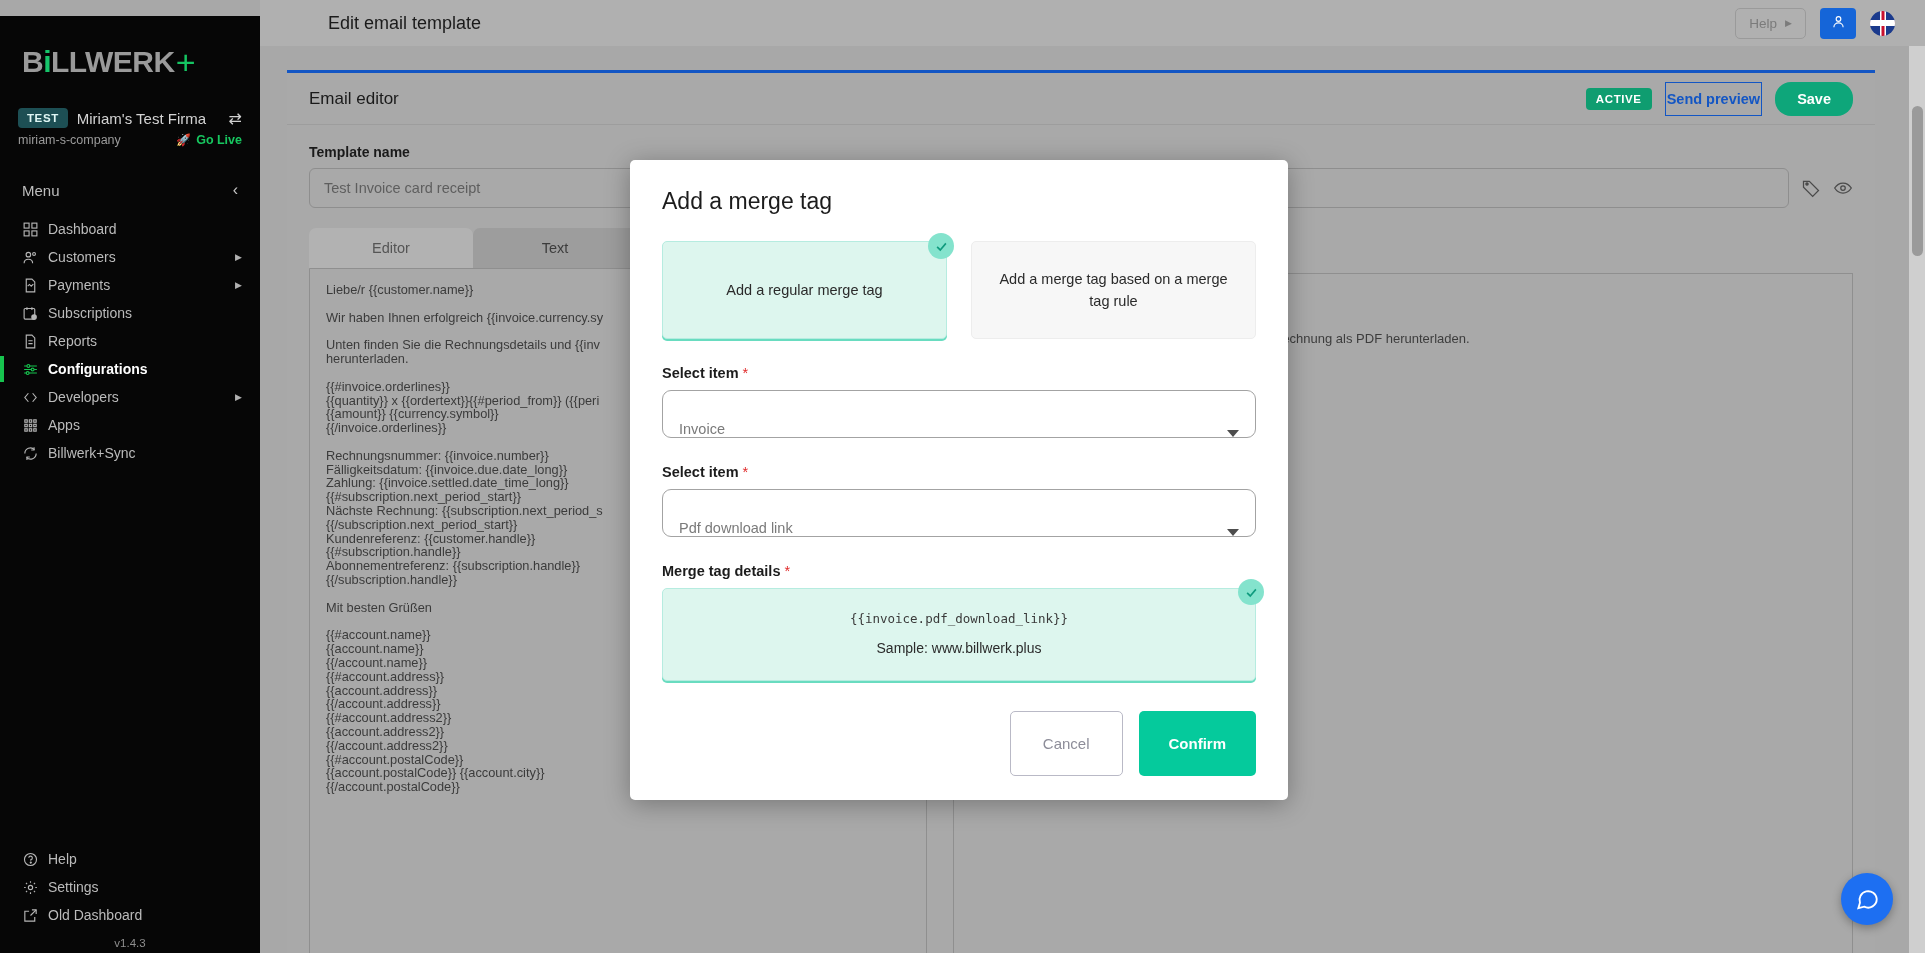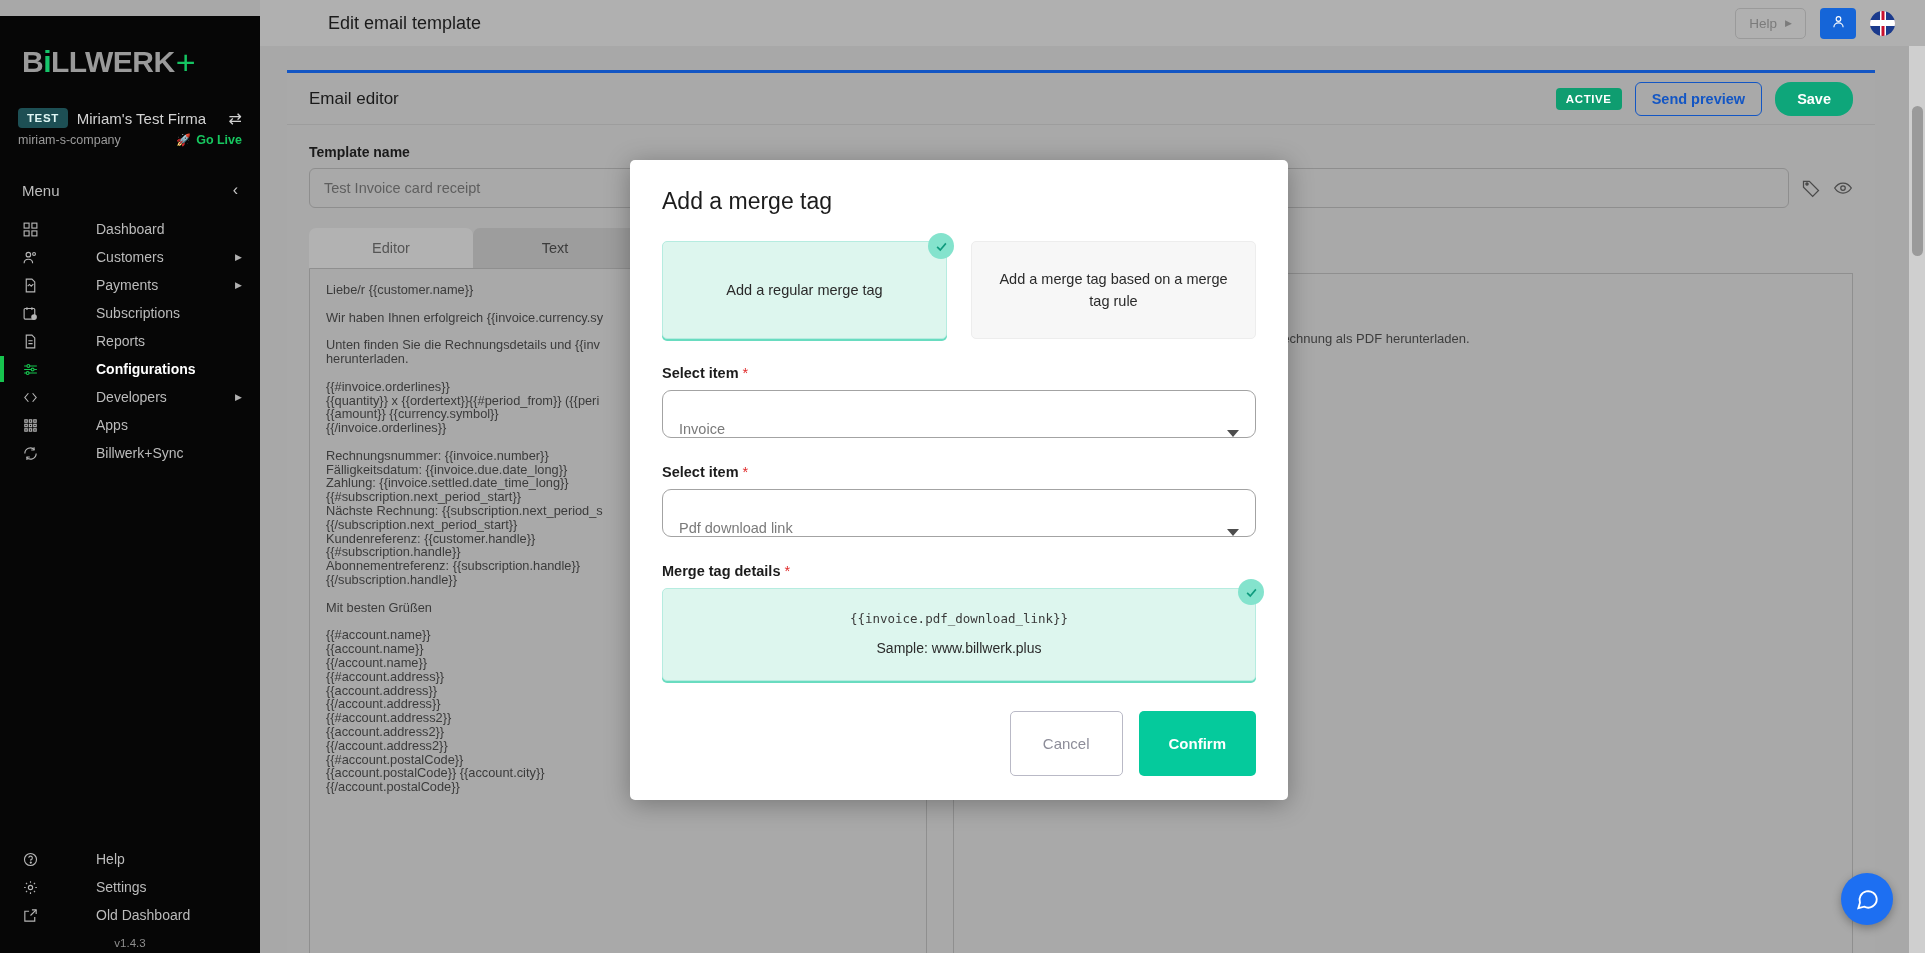--- a/index.html
+++ b/index.html
@@ -55,21 +55,20 @@
   }
   .chev-left { font-size: 16px; color: #c5c5c5; }
 
   .nav { margin-top: 6px; }
   .nav-item {
     position: relative;
     display: flex; align-items: center;
     height: 28px; padding: 0 18px 0 22px;
     font-size: 14px; color: #bbbbbb;
     margin-bottom: 0;
-    gap: 48px;
   }
   .nav-item .ico {
     width: 26px; display: inline-flex; align-items: center; justify-content: flex-start;
     color: #b6b6b6;
   }
   .nav-item .lbl { flex: 1; }
   .nav-item .caret { font-size: 9px; color: #b0b0b0; }
   .nav-item.active { color: #ffffff; font-weight: 700; }
   .nav-item.active .ico { color: #17c44f; }
   .nav-item.active::before {
@@ -133,21 +132,21 @@
     padding: 0 22px; border-bottom: 1px solid #9d9d9d;
   }
   .panel-title { font-size: 17px; color: #1a1a1a; }
   .panel-head-right { margin-left: auto; display: flex; align-items: center; gap: 13px; }
   .chip-active {
     background: #0f9d70; color: #fff; font-size: 11.5px; font-weight: 700;
     letter-spacing: .6px; padding: 5px 10px; border-radius: 4px;
   }
   .btn-outline {
     border: 1px solid #1356c4; color: #1356c4; background: transparent;
-    font-size: 14.5px; font-weight: 700; padding: 8px 16px; border-radius: 6px;
+    font-size: 14.5px; font-weight: 700; padding: 8px 1px; border-radius: 0;
   }
   .btn-green {
     background: #0ea67a; color: #fff; border: none;
     font-size: 14.5px; font-weight: 700; padding: 9px 22px; border-radius: 16px;
   }
 
   .field-label { font-size: 14px; font-weight: 700; color: #1a1a1a; }
   .template-block { padding: 19px 22px 0 22px; }
   .template-input-row { display: flex; align-items: center; gap: 12px; margin-top: 8px; }
   .template-input {

